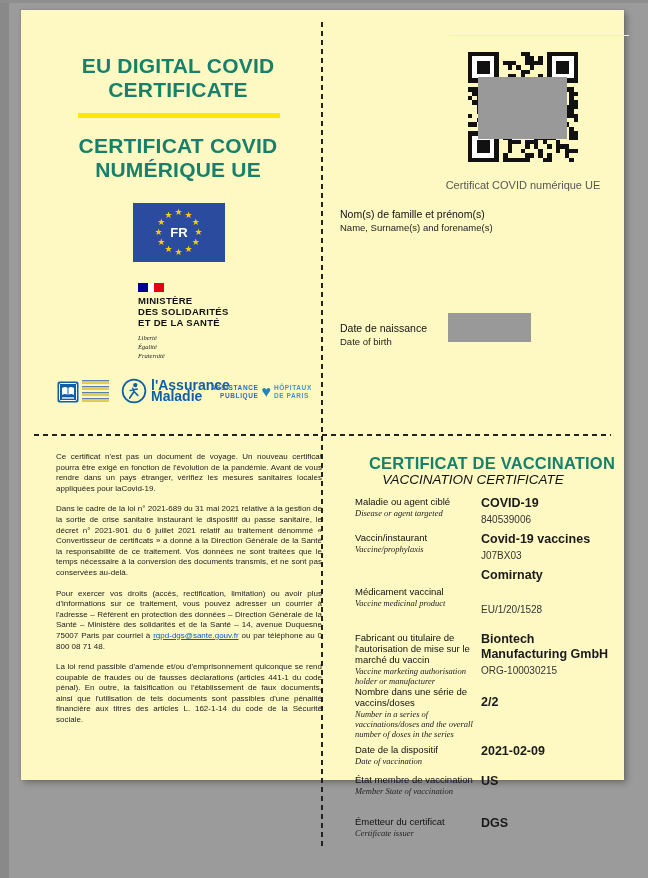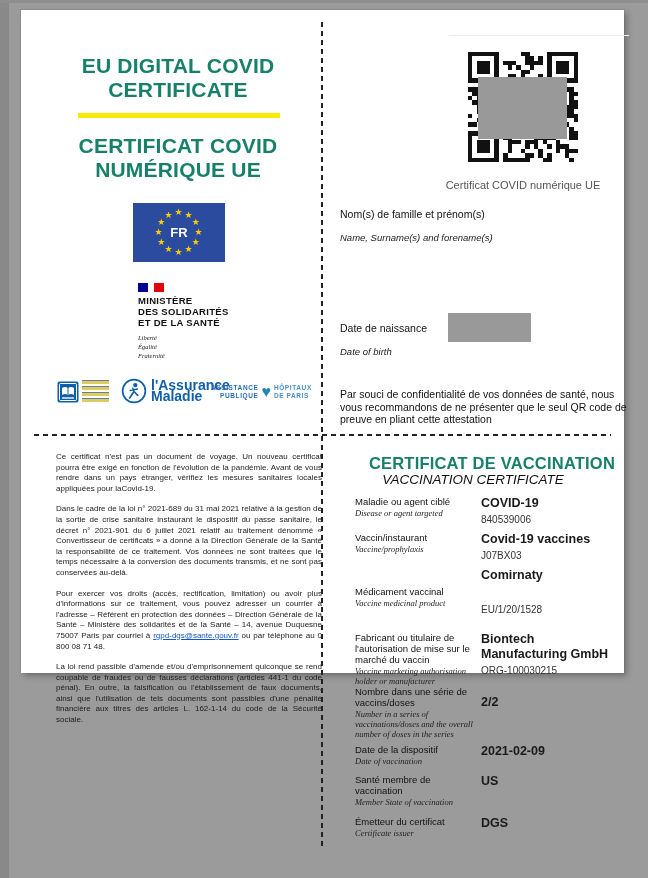--- a/index.html
+++ b/index.html
@@ -3,21 +3,21 @@
 <meta charset="utf-8">
 <style>
   html,body{margin:0;padding:0;}
   body{
     width:648px;height:878px;background:#9b9b9b;
     font-family:"Liberation Sans",sans-serif;position:relative;overflow:hidden;
   }
   .bg-edge-left{position:absolute;left:0;top:0;width:9px;height:878px;background:#898989;}
   .bg-edge-top{position:absolute;left:0;top:0;width:648px;height:3px;background:#8e8e8e;}
   .page{
-    position:absolute;left:21px;top:10px;width:603px;height:663px;background:#ffffff;
+    position:absolute;left:21px;top:10px;width:603px;height:770px;background:#fef9c3;
     box-shadow:3px 3px 6px rgba(0,0,0,.28), 0 0 0 1px rgba(0,0,0,.05);
   }
   
   .fold-v{position:absolute;left:300px;top:12px;width:1.5px;height:827px;
     background:repeating-linear-gradient(180deg,#222 0 5px,transparent 5px 9px);}
   .fold-h{position:absolute;left:13px;top:424px;width:577px;height:1.5px;
     background:repeating-linear-gradient(90deg,#222 0 5px,transparent 5px 9px);}
 
   
   .title-en,.title-fr{
@@ -52,21 +52,21 @@
   
   .qr-frame-top{position:absolute;left:428px;top:25px;width:180px;height:1px;background:#ececec;}
   .qr-box{position:absolute;left:447px;top:42px;width:110px;height:110px;}
   .qr-box svg{width:110px;height:110px;display:block;}
   .qr-redaction{position:absolute;left:10px;top:25px;width:89px;height:62px;background:#999999;}
   .qr-caption{position:absolute;left:392px;top:169px;width:220px;text-align:center;
     font-size:11px;color:#565656;}
   .holder-name{position:absolute;left:319px;top:198px;}
   .holder-dob{position:absolute;left:319px;top:312px;}
   .fld-label{font-size:10.5px;color:#111;}
-  .fld-sub{font-style:italic;font-size:9.5px;color:#222;margin-top:12px;}
+  .fld-sub{font-size:9.5px;color:#222;margin-top:2px;}
   .dob-redaction{position:absolute;left:427px;top:303px;width:83px;height:29px;background:#999999;}
   .privacy{position:absolute;left:319px;top:378px;width:296px;
     font-size:10.5px;line-height:12.5px;color:#111;}
 
   
   .legal{position:absolute;left:27px;top:442px;width:274px;
     font-size:8px;line-height:10.6px;color:#1c1c1c;text-align:justify;}
   .legal p{margin:0 0 10px 8px;}
   .legal a{color:#1155cc;}
 
@@ -401,21 +401,20 @@
     <div class="fld-label">Nom(s) de famille et prénom(s)</div>
     <div class="fld-sub">Name, Surname(s) and forename(s)</div>
   </div>
 
   <div class="holder-dob">
     <div class="fld-label">Date de naissance</div>
     <div class="fld-sub">Date of birth</div>
   </div>
   <div class="dob-redaction"></div>
 
-  <div class="privacy">Par souci de confidentialité de vos données de santé, nous vous recommandons de ne présenter que le seul QR code de preuve en pliant cette attestation</div>
 
   <div class="legal">
     <p>Ce certificat n'est pas un document de voyage. Un nouveau certificat pourra être exigé en fonction de l'évolution de la pandémie. Avant de vous rendre dans un pays étranger, vérifiez les mesures sanitaires locales appliquées pour laCovid-19.</p>
     <p>Dans le cadre de la loi n° 2021-689 du 31 mai 2021 relative à la gestion de la sortie de crise sanitaire instaurant le dispositif du passe sanitaire, le décret n° 2021-901 du 6 juillet 2021 relatif au traitement dénommé « Convertisseur de certificats » a donné à la Direction Générale de la Santé la responsabilité de ce traitement. Vos données ne sont traitées que le temps nécessaire à la conversion des documents transmis, et ne sont pas conservées au-delà.</p>
     <p><span>Pour exercer vos droits (accès, rectification, limitation) ou avoir plus d'informations sur ce traitement, vous pouvez adresser un courrier à l'adresse – Référent en protection des données – Direction Générale de la Santé – Ministère des solidarités et de la Santé – 14, avenue Duquesne 75007 Paris par courriel à </span><a href="#">rgpd-dgs@sante.gouv.fr</a><span> ou par téléphone au 0 800 08 71 48.</span></p>
     <p>La loi rend passible d'amende et/ou d'emprisonnement quiconque se rend coupable de fraudes ou de fausses déclarations (articles 441-1 du code pénal). En outre, la falsification ou l'établissement de faux documents, ainsi que l'utilisation de tels documents sont passibles d'une pénalité financière aux titres des articles L. 162-1-14 du code de la Sécurité sociale.</p>
   </div>
 
   <div class="vax-title-fr">CERTIFICAT DE VACCINATION</div>
   <div class="vax-title-en">VACCINATION CERTIFICATE</div>
@@ -481,21 +480,21 @@
       <div class="f-sub">Date of vaccination</div>
     </div>
     <div class="f-vals">
       <div class="f-value">2021-02-09</div>
 
     </div>
   </div>
 
   <div class="field-row row-6">
     <div class="f-labels">
-      <div class="f-label">Santé membre de vaccination</div>
+      <div class="f-label">État membre de vaccination</div>
       <div class="f-sub">Member State of vaccination</div>
     </div>
     <div class="f-vals">
       <div class="f-value">US</div>
 
     </div>
   </div>
 
   <div class="field-row row-7">
     <div class="f-labels">

